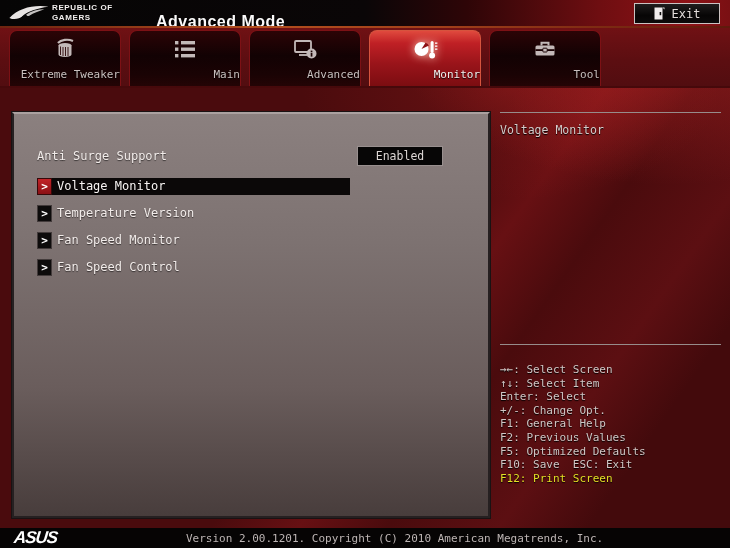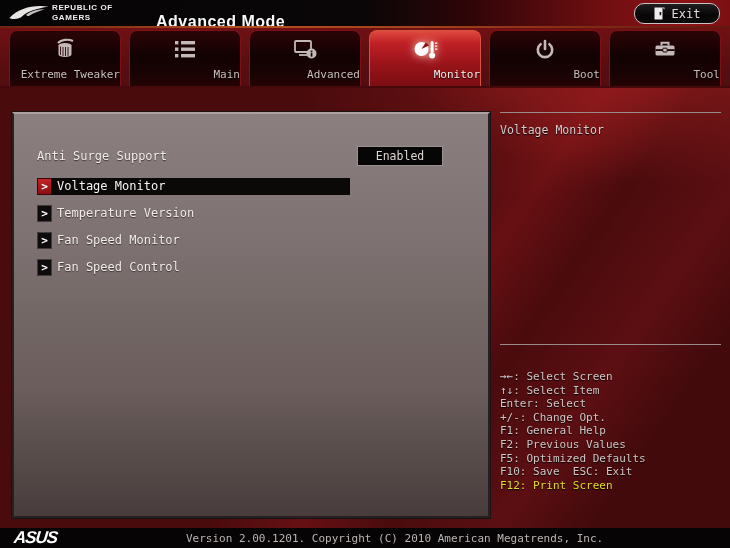--- a/index.html
+++ b/index.html
@@ -16,21 +16,21 @@
     background:linear-gradient(90deg,#060505 0%,#0a0607 50%,#2e0507 64%,#6e0e11 82%,#8e1216 94%,#7a1013 100%);}
   .topbar:after{content:"";position:absolute;left:0;top:26px;width:730px;height:2px;
     background:linear-gradient(90deg,#6e2410,#b34f1e 35%,#a2401a 60%,#5f1a0c);}
   .roglogo{position:absolute;left:8px;top:2px;width:42px;height:22px;}
   .brand{position:absolute;left:52px;top:3px;color:#f2efee;font-family:"Liberation Sans",sans-serif;
     font-size:8px;font-weight:bold;letter-spacing:.6px;line-height:10px;}
   .title{position:absolute;left:156px;top:13px;color:#fbfafa;font-family:"Liberation Sans",sans-serif;
     font-size:16px;font-weight:bold;letter-spacing:.5px;text-shadow:0 1px 2px #000;}
   .exitbtn{position:absolute;right:10px;top:3px;width:84px;height:19px;display:flex;align-items:center;
     gap:7px;justify-content:center;background:linear-gradient(#201d1d,#070606 60%,#0d0b0b);
-    border:1px solid #cbc3c2;border-radius:10px;cursor:pointer;}
+    border:1px solid #cbc3c2;border-radius:0;cursor:pointer;}
   .exitbtn span{color:#e2dcda;font-size:12px;}
 
   
   .tabbar{position:absolute;left:0;top:28px;width:730px;height:60px;
     background:linear-gradient(180deg,#701114 0%,#5c0e11 55%,#520d10 100%);
     border-bottom:2px solid rgba(20,0,0,.45);box-sizing:border-box;
     display:flex;align-items:flex-end;padding:0 0 0 9px;}
   .tab{width:112px;height:56px;margin-right:8px;border-radius:8px 8px 0 0;position:relative;
     background:linear-gradient(180deg,#2c0406 0%,#120203 45%,#1a0304 80%,#240405 100%);
     border:1px solid #7c1115;border-bottom:none;box-sizing:border-box;cursor:pointer;
@@ -55,21 +55,21 @@
   .arrowbox{width:15px;display:flex;align-items:center;justify-content:center;font-size:11px;font-weight:bold;
     color:#fff;background:#0d0b0b;border:1px solid #433b3b;box-sizing:border-box;}
   .menu-item .mlabel{font-size:12px;color:#f2ecea;line-height:17px;padding-left:5px;text-shadow:0 1px 1px rgba(0,0,0,.55);}
   .menu-item.selected{width:313px;background:#0b0808;}
   .menu-item.selected .arrowbox{background:linear-gradient(180deg,#c22328,#8a1014);border:1px solid #35090a;}
   .menu-item.selected .mlabel{color:#f7f3f2;}
 
   
   .help{position:absolute;left:500px;top:112px;width:221px;border-top:1px solid #978c8b;padding-top:10px;}
   .help-title{font-size:11.5px;color:#d5cbca;text-shadow:0 1px 1px #000;}
-  .hints{position:absolute;left:500px;top:344px;width:221px;border-top:1px solid #978c8b;padding-top:25px;}
+  .hints{position:absolute;left:500px;top:344px;width:221px;border-top:1px solid #978c8b;padding-top:18px;}
   .hint{font-size:11px;line-height:13.6px;color:#d0c6c5;white-space:pre;text-shadow:0 1px 1px #000;}
   .hint.yellow{color:#e3df25;}
 
   
   .footer{position:absolute;left:0;bottom:0;width:730px;height:20px;background:#060404;}
   .asus{position:absolute;left:14px;top:0px;font-family:"Liberation Sans",sans-serif;font-size:17px;
     font-weight:bold;font-style:italic;color:#fff;letter-spacing:-1px;transform:skewX(-6deg);}
   .version{position:absolute;left:186px;top:4px;font-size:11px;color:#bdb5b4;}
 </style>
 </head>
@@ -147,29 +147,20 @@
           <rect x="19.6" y="3" width="3" height="12" rx="1.5" fill="currentColor"></rect>
           <circle cx="21.1" cy="17.5" r="3" fill="currentColor"></circle>
           <rect x="24" y="4.5" width="2.4" height="1.3" fill="currentColor"></rect>
           <rect x="24" y="7.5" width="2.4" height="1.3" fill="currentColor"></rect>
           <rect x="24" y="10.5" width="2.4" height="1.3" fill="currentColor"></rect>
         </svg>
       </div>
       <div class="tlabel">Monitor</div>
     </div>
 
-    <div class="tab">
-      <div class="ticon">
-        <svg width="26" height="24" viewBox="0 0 26 24">
-          <path d="M13 3 v8" stroke="currentColor" stroke-width="2.6" stroke-linecap="round"></path>
-          <path d="M8.6 6.2 a7.2 7.2 0 1 0 8.8 0" stroke="currentColor" stroke-width="2.6" fill="none" stroke-linecap="round"></path>
-        </svg>
-      </div>
-      <div class="tlabel">Boot</div>
-    </div>
 
     <div class="tab">
       <div class="ticon">
         <svg width="28" height="24" viewBox="0 0 28 24">
           <path d="M10.5 7.5 v-2.8 h7 v2.8" stroke="currentColor" stroke-width="2" fill="none"></path>
           <rect x="4.5" y="7.5" width="19" height="10" rx="1.5" fill="currentColor"></rect>
           <rect x="4.5" y="11.2" width="19" height="1.8" fill="#1a0203"></rect>
           <rect x="11.8" y="10.2" width="4.4" height="3.8" rx=".8" fill="currentColor" stroke="#1a0203" stroke-width="1"></rect>
         </svg>
       </div>

